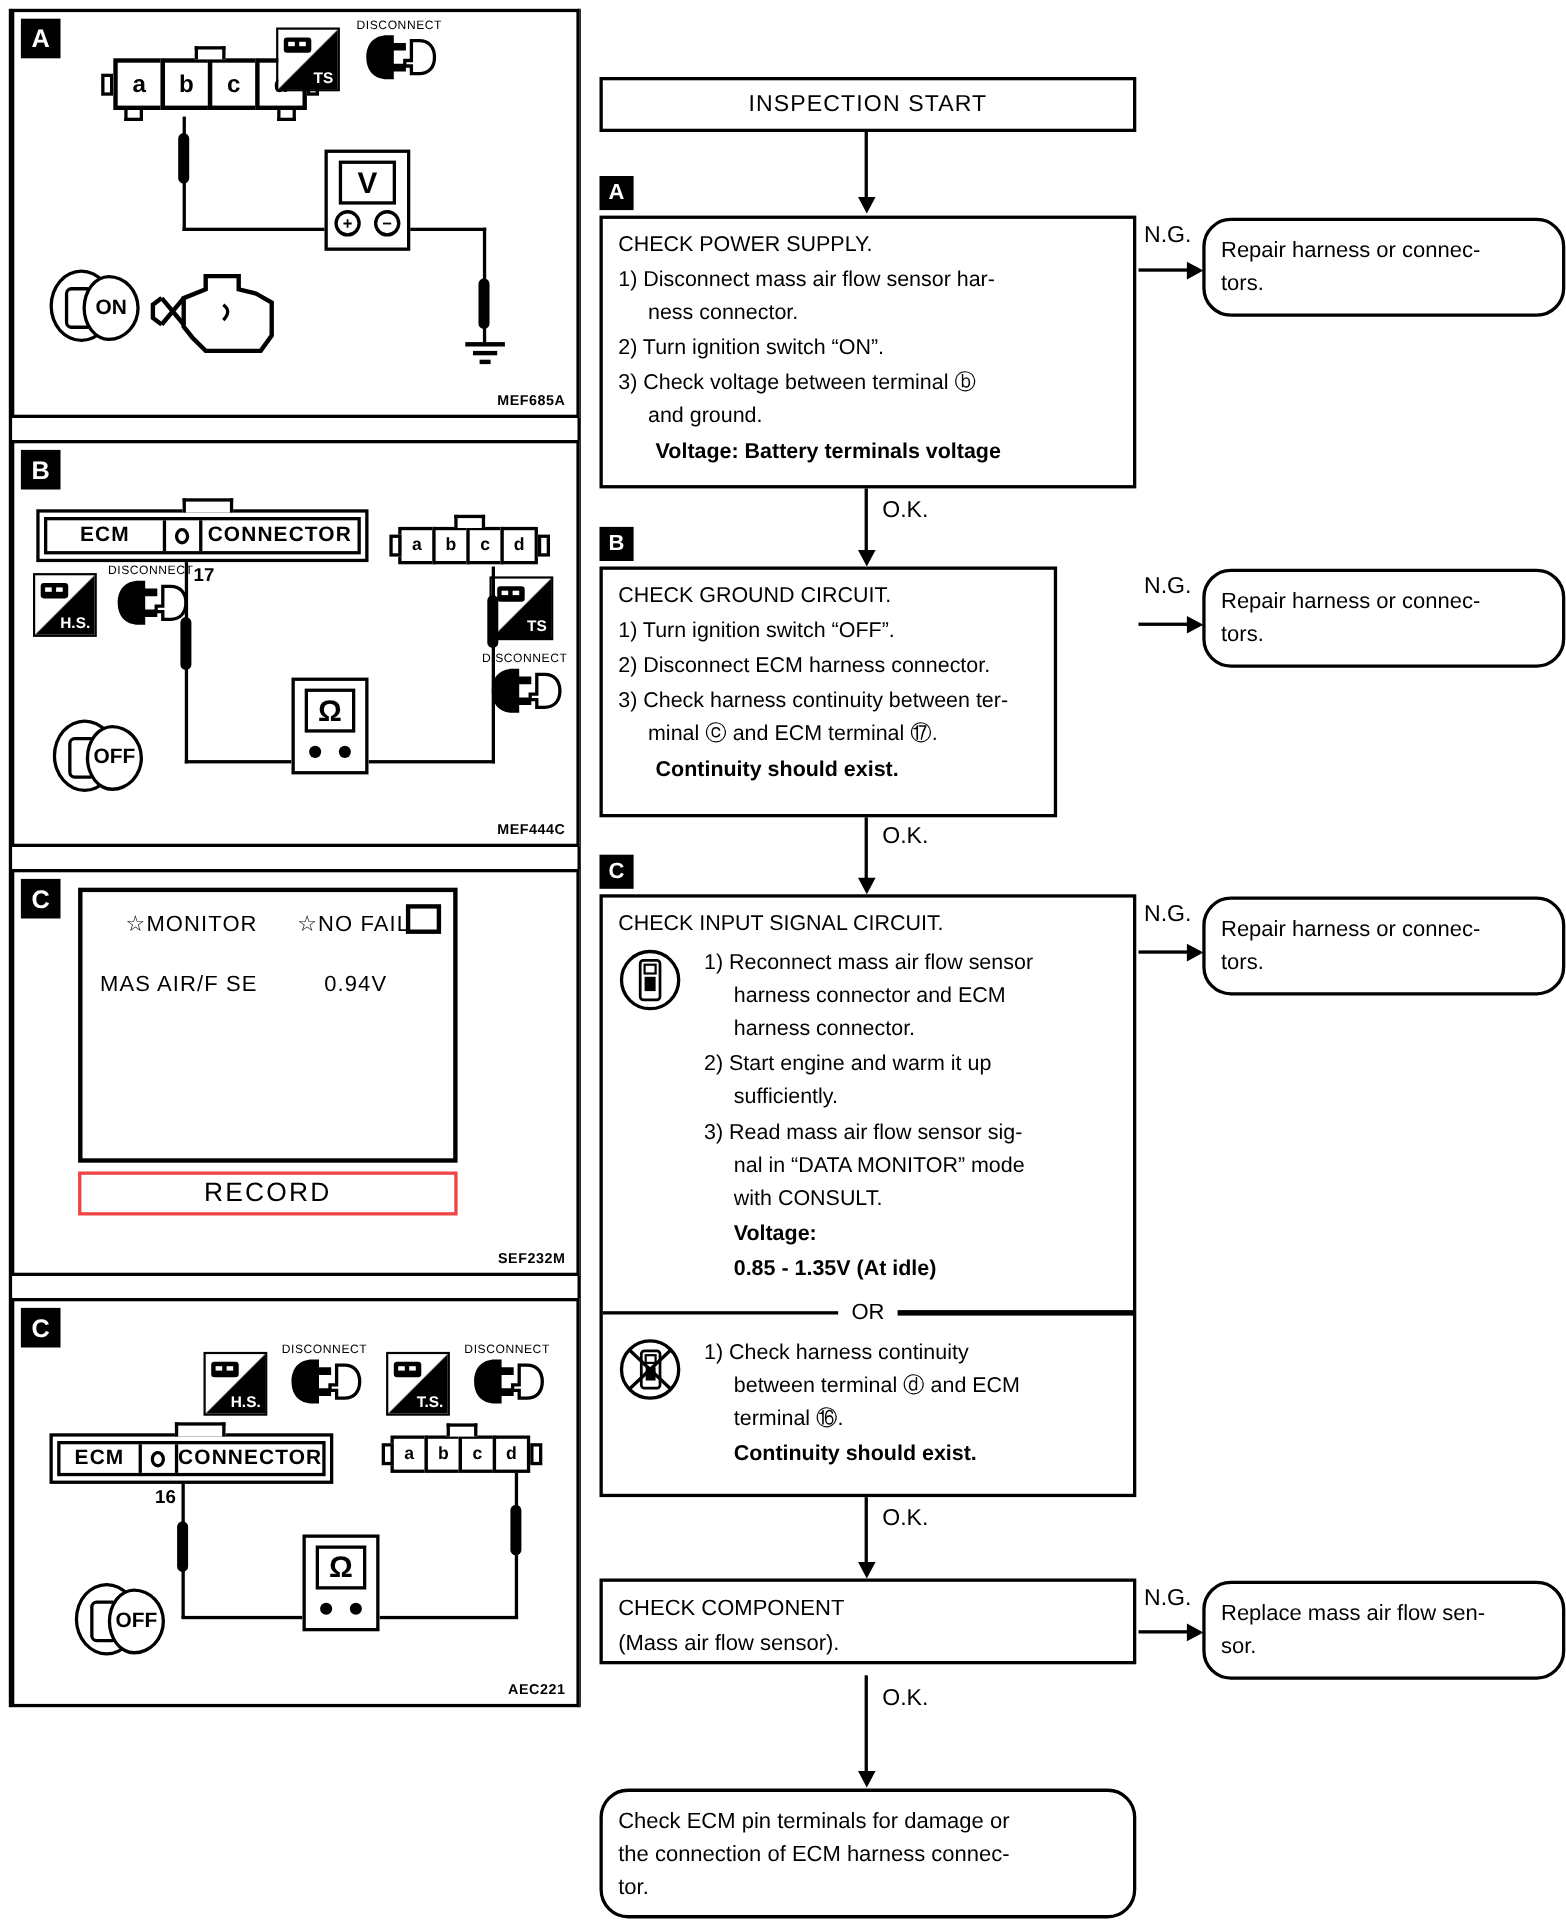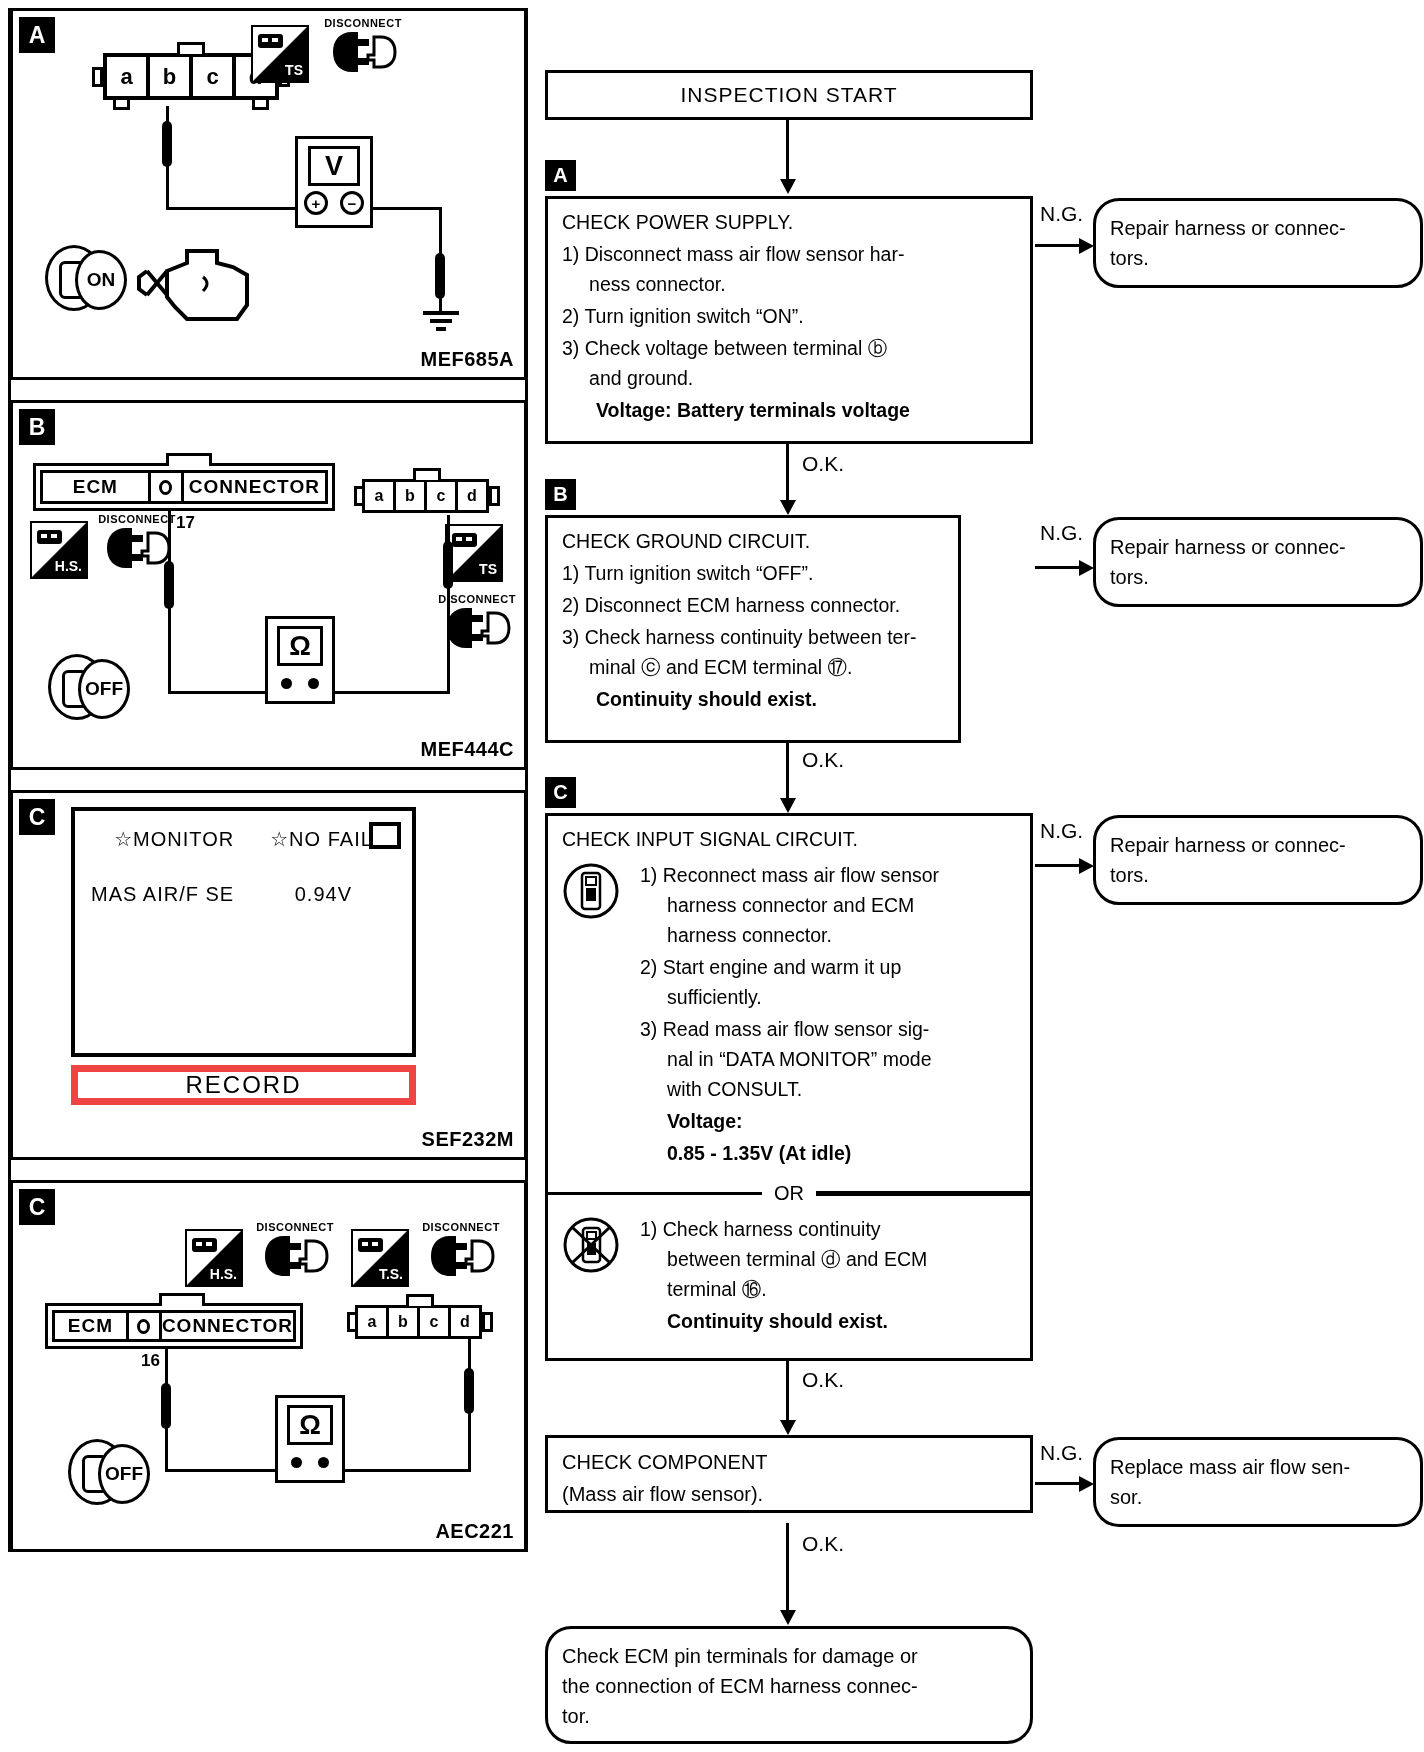--- a/index.html
+++ b/index.html
@@ -8,21 +8,21 @@
     position: relative; width: 1424px; height: 1752px; background: #fff;
     font-family: "Liberation Sans", "DejaVu Sans", sans-serif; color: #000;
     overflow: hidden;
   }
   
   .col-rule { position: absolute; width: 3px; background: #000; top: 8px; height: 1544px; }
   .panel { position: absolute; border: 3px solid #000; background: #fff; }
   .ptag { position: absolute; left: 6px; top: 6px; width: 36px; height: 36px; background: #000;
           color: #fff; display: flex; align-items: center; justify-content: center;
           font-weight: bold; font-size: 23px; }
-  .pcode { position: absolute; right: 10px; bottom: 6px; font-weight: bold; font-size: 20px; letter-spacing: .5px; }
+  .pcode { position: absolute; right: 10px; bottom: 6px; font-weight: bold; font-size: 13px; letter-spacing: .5px; }
   
   .conn4 { position: absolute; }
   .conn-cells { display: flex; }
   .conn4 .pin { width: 47px; height: 47px; border: 4px solid #000; margin-left: -4px;
                 display: flex; align-items: center; justify-content: center;
                 font-weight: bold; font-size: 22px; background: #fff; }
   .conn4 .pin:first-child { margin-left: 0; }
   .conn4.small .pin { width: 34px; height: 34px; font-size: 16px; border-width: 3px; margin-left: -3px; }
   .conn-tab-top { position: absolute; top: -11px; left: 50%; transform: translateX(-50%);
                   width: 28px; height: 12px; border: 3px solid #000; border-bottom: none; background: #fff; }
@@ -33,21 +33,21 @@
                   border: 3px solid #000; border-top: none; background: #fff; }
   
   .toolsq { position: absolute; width: 58px; height: 58px; border: 2px solid #000;
             background: linear-gradient(135deg, #fff 0%, #fff 49%, #000 51%, #000 100%); }
   .toolsq-label { position: absolute; right: 4px; bottom: 3px; color: #fff; font-weight: bold; font-size: 14px; }
   .tool-glyph { position: absolute; left: 5px; top: 7px; width: 25px; height: 14px; background: #000; border-radius: 3px; }
   .tool-glyph::before { content: ""; position: absolute; left: 4px; top: 4px; width: 6px; height: 4px; background: #fff; }
   .tool-glyph::after  { content: ""; position: absolute; left: 14px; top: 4px; width: 6px; height: 4px; background: #fff; }
   
   .disc { position: absolute; width: 88px; text-align: center; }
-  .disc-label { font-weight: bold; font-size: 11px; letter-spacing: .5px; white-space: nowrap; }
+  .disc-label { font-weight: normal; font-size: 11px; letter-spacing: .5px; white-space: nowrap; }
   
   .meter { position: absolute; border: 3px solid #000; background: #fff; }
   .meter-display { margin: 7px auto 0; width: 72%; height: 40px; border: 3px solid #000;
                    display: flex; align-items: center; justify-content: center; font-weight: bold; font-size: 27px; }
   .vterms { display: flex; justify-content: space-around; margin-top: 5px; }
   .vterm { width: 24px; height: 24px; border: 3px solid #000; border-radius: 50%;
            display: flex; align-items: center; justify-content: center; font-size: 15px; font-weight: bold; }
   .odots { display: flex; justify-content: space-between; padding: 0 13px; margin-top: 12px; }
   .odot { width: 11px; height: 11px; border-radius: 50%; background: #000; }
   
@@ -76,21 +76,21 @@
   .ground { position: absolute; width: 40px; }
   .ground .gb1 { width: 36px; height: 4px; background: #000; margin: 0 auto; }
   .ground .gb2 { width: 22px; height: 4px; background: #000; margin: 4px auto; }
   .ground .gb3 { width: 10px; height: 4px; background: #000; margin: 0 auto; }
   
   .screen { position: absolute; border: 4px solid #000; background: #fff; }
   .scr-head { display: flex; justify-content: center; gap: 36px; margin-top: 16px; font-size: 20px; letter-spacing: 1px; }
   .scr-box { position: absolute; right: 11px; top: 11px; width: 32px; height: 27px; border: 4px solid #000; }
   .scr-row { display: flex; justify-content: space-between; padding: 0 60px 0 16px; margin-top: 32px;
              font-size: 20px; letter-spacing: 1px; }
-  .record { position: absolute; border: 7px solid #ef4444; display: flex; align-items: center; justify-content: center;
+  .record { position: absolute; border: 3px solid #ef4444; display: flex; align-items: center; justify-content: center;
             font-size: 24px; letter-spacing: 2px; background: #fff; }
   
   .fc-box { position: absolute; border: 3px solid #000; background: #fff; padding: 8px 14px;
             font-size: 19.5px; line-height: 30px; }
   .fc-start { display: flex; align-items: center; justify-content: center; font-size: 21px;
               letter-spacing: 1px; padding: 0; }
   .fc-item { white-space: pre-wrap; margin-top: 2px; }
   .bold { font-weight: bold; }
   .indent { margin-left: 34px; }
   .indent2 { margin-left: 27px; }

